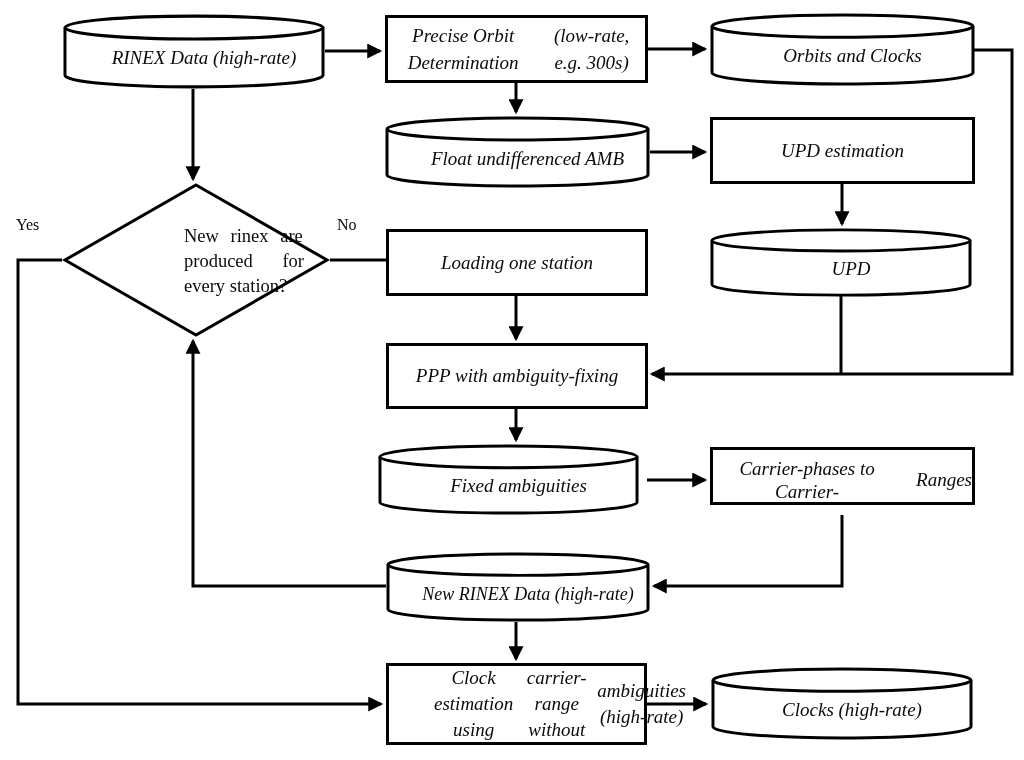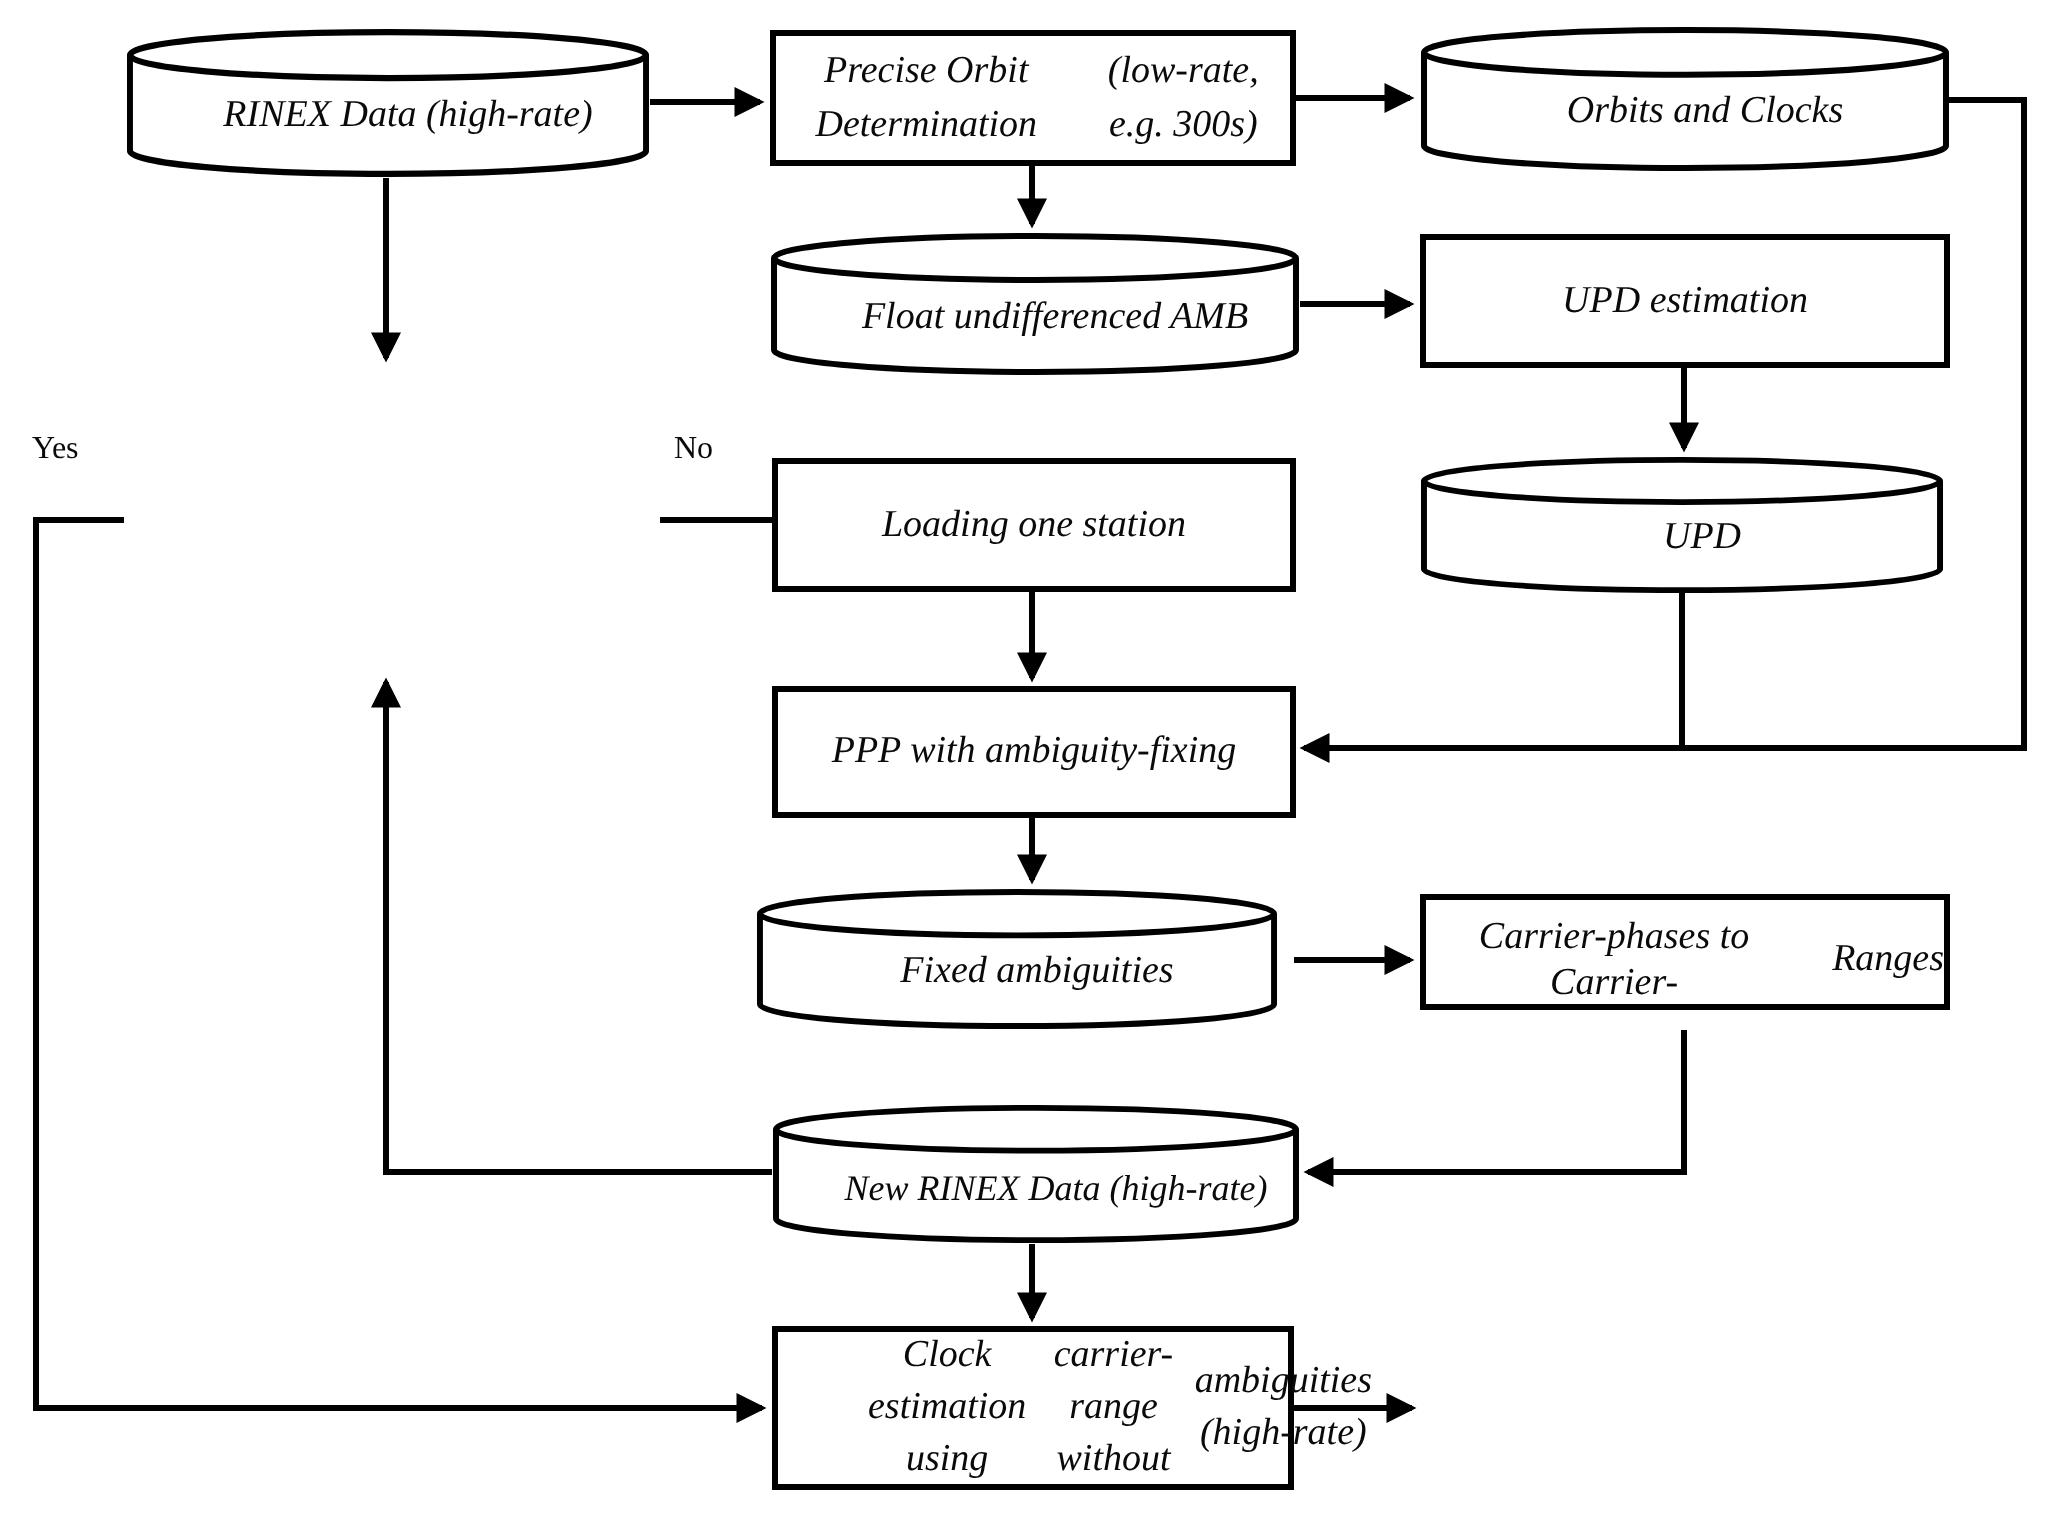--- a/index.html
+++ b/index.html
@@ -133,20 +133,30 @@
   </div>
 
   <div class="node cyl" style="left:710px;top:228px;width:262px;height:69px">
     <svg class="shape" viewBox="0 0 264 72" preserveAspectRatio="none">
       <path d="M2,13 A130,11 0 0 1 262,13 L262,59 A130,11 0 0 1 2,59 Z" fill="#fff" stroke="#000" stroke-width="3"></path>
       <path d="M2,13 A130,11 0 0 0 262,13" fill="none" stroke="#000" stroke-width="3"></path>
     </svg>
     <div class="label">UPD</div>
   </div>
 
+  <div class="node" style="left:62px;top:183px;width:268px;height:154px">
+    <svg class="shape" viewBox="0 0 268 154" preserveAspectRatio="none">
+      <polygon points="134,2 265,77 134,152 3,77" fill="#fff" stroke="#000" stroke-width="3"></polygon>
+    </svg>
+    <div class="decision-text">
+      <div class="ws1">New rinex are</div>
+      <div class="ws2">produced for</div>
+      <div>every station?</div>
+    </div>
+  </div>
 
   <div class="edge-label" style="left:16px;top:214px">Yes</div>
   <div class="edge-label" style="left:337px;top:214px">No</div>
 
   <div class="node process" style="left:386px;top:229px;width:262px;height:67px">
     <div class="label">Loading one station</div>
   </div>
 
   <div class="node process" style="left:386px;top:343px;width:262px;height:66px">
     <div class="label">PPP with ambiguity-fixing</div>
@@ -176,14 +186,21 @@
   </div>
 
   <div class="node process tight" style="left:386px;top:663px;width:261px;height:82px">
     <div class="label">
       <div>Clock estimation using</div>
       <div>carrier-range without</div>
       <div>ambiguities (high-rate)</div>
     </div>
   </div>
 
+  <div class="node cyl" style="left:711px;top:667px;width:262px;height:73px">
+    <svg class="shape" viewBox="0 0 264 72" preserveAspectRatio="none">
+      <path d="M2,13 A130,11 0 0 1 262,13 L262,59 A130,11 0 0 1 2,59 Z" fill="#fff" stroke="#000" stroke-width="3"></path>
+      <path d="M2,13 A130,11 0 0 0 262,13" fill="none" stroke="#000" stroke-width="3"></path>
+    </svg>
+    <div class="label">Clocks (high-rate)</div>
+  </div>
 
 </div>
 
 </body></html>

